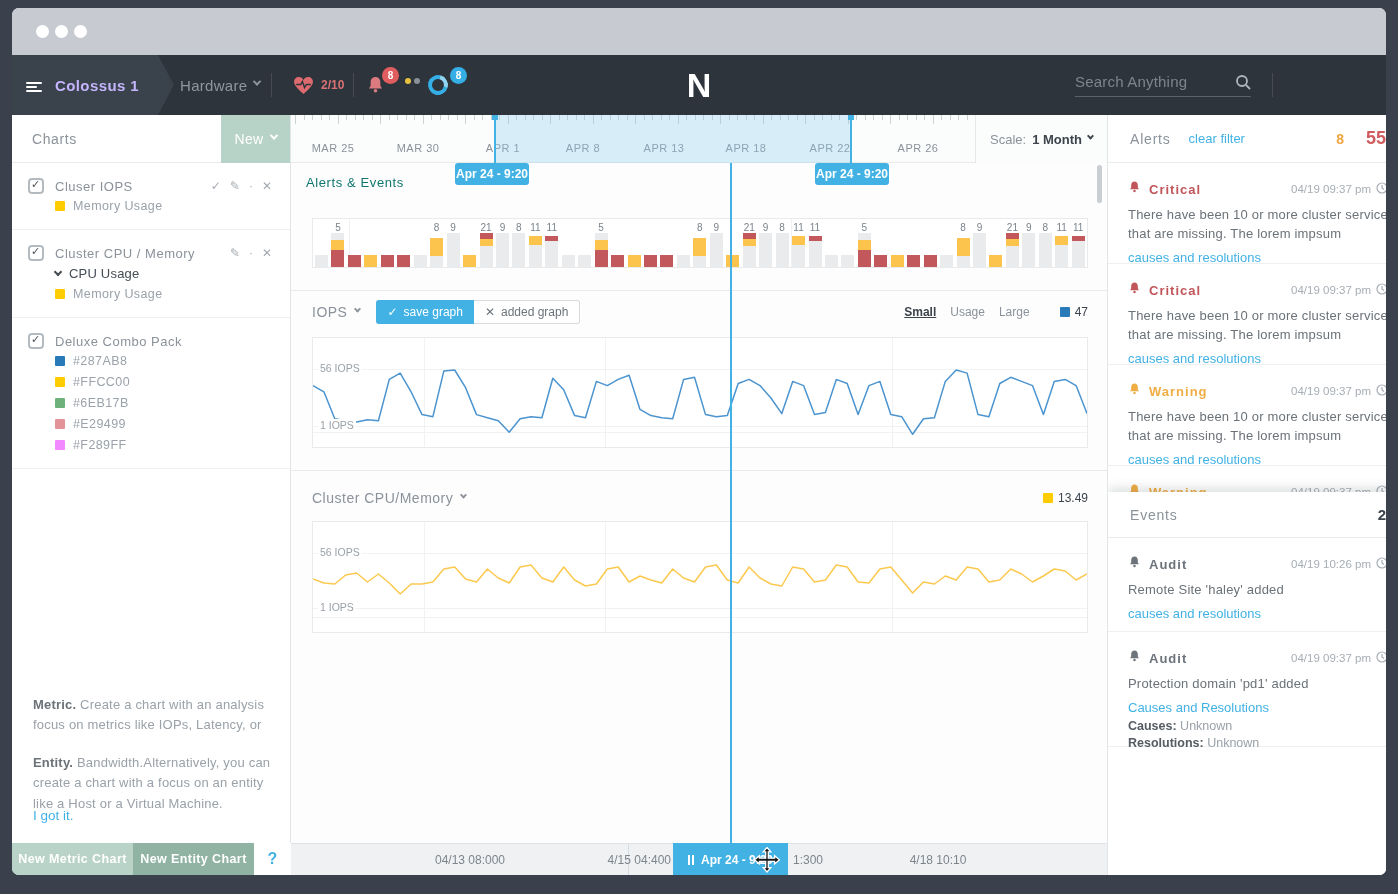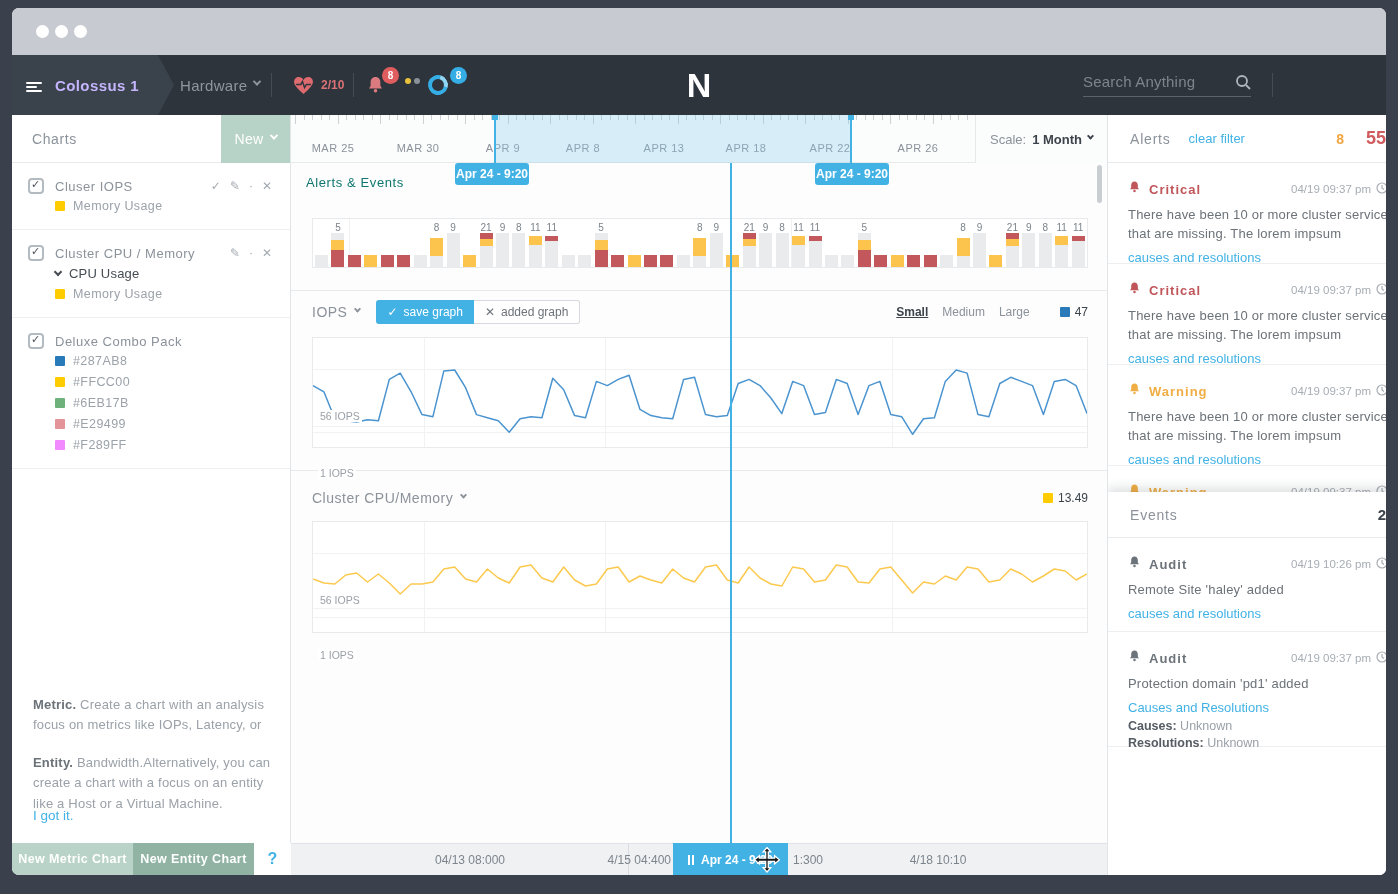--- a/index.html
+++ b/index.html
@@ -31,21 +31,21 @@
            justify-content:center; padding:0 4px; }
   .badge.blue { background:#35aee6; }
   .mini-dot { position:absolute; width:6px; height:6px; border-radius:50%; }
   .spinner { width:20px; height:20px; border-radius:50%; border:4px solid #35aee6;
              border-right-color:#8ed6f3; transform:rotate(-30deg); }
   .logo { position:absolute; left:50%; top:0; transform:translateX(-50%); height:60px;
           display:flex; align-items:center; color:#fff; font-size:34px; font-weight:bold; }
   .search { position:absolute; left:1063px; top:0; height:60px; width:176px; display:flex;
             align-items:center; border-bottom:0; }
   .search-inner { width:100%; border-bottom:1px solid #5a626b; padding-bottom:6px;
-                  display:flex; align-items:center; justify-content:space-between;margin-left:8px; }
+                  display:flex; align-items:center; justify-content:space-between; }
   .search-ph { color:#7d858c; font-size:15px; letter-spacing:.2px; }
   .admin-label { color:#fff; font-size:15px; letter-spacing:.3px; }
 
   
   .sidebar { position:absolute; left:0; top:107px; width:279px; height:728px; background:#fff;
              border-right:1px solid #e2e5e8; }
   .sb-head { position:relative; height:48px; border-bottom:1px solid #e8eaec; display:flex; align-items:center; }
   .sb-title { color:#8b929a; font-size:14px; letter-spacing:.6px; margin-left:20px; }
   .new-btn { position:absolute; right:0; top:0; width:69px; height:48px; background:#b7d2c6;
              color:#fff; font-size:14px; letter-spacing:.4px; display:flex; align-items:center;
@@ -106,21 +106,21 @@
   .btn-remove { background:#fff; color:#6c737a; font-size:12px; height:24px; padding:0 11px;
                 border:1px solid #d6dade; border-left:none; border-radius:0 3px 3px 0;
                 display:flex; align-items:center; gap:6px; cursor:pointer; }
   .sizes { margin-left:auto; display:flex; align-items:center; gap:14px; font-size:12px; color:#8b929a; }
   .sizes .active { color:#3c434b; font-weight:bold; text-decoration:underline; }
   .legend { display:flex; align-items:center; gap:5px; margin-left:16px; }
   .legend .val { color:#3c434b; font-size:12px; }
   .chart-box { position:absolute; left:21px; width:776px; background:#fff; border:1px solid #e8eaec; }
   .chart-box .vgrid { position:absolute; top:0; bottom:0; width:1px; background:#f902; background:#f0f2f4; }
   .chart-box .hgrid { position:absolute; left:0; right:0; height:1px; background:#f0f2f4; }
-  .ylab { position:absolute; left:5px; font-size:10.5px; color:#9aa1a8; background:#fff; padding:0 2px; z-index:2;margin-top:48px; }
+  .ylab { position:absolute; left:5px; font-size:10.5px; color:#9aa1a8; background:#fff; padding:0 2px; z-index:2; }
   .chart-box svg { position:absolute; left:0; top:0; z-index:1; }
   .cursor-line { position:absolute; left:439px; top:0; bottom:0; width:2px; background:#42b2e5; z-index:7; }
   .main-thumb { position:absolute; right:5px; top:50px; width:5px; height:38px; border-radius:3px;
                 background:#c9ced3; z-index:8; }
 
   
   .rpanel { position:absolute; left:1095px; top:107px; width:301px; height:760px; background:#fff;
             border-left:1px solid #e2e5e8; overflow:hidden; }
   .rp-head { height:48px; border-bottom:1px solid #e8eaec; display:flex; align-items:center; padding:0 22px; }
   .rp-title { color:#8b929a; font-size:14px; letter-spacing:.8px; }
@@ -394,21 +394,21 @@
           <div class="tick" style="left: 769px; height: 9px;"></div>
           <div class="tick" style="left: 777.5px; height: 5px;"></div>
           <div class="tick" style="left: 786px; height: 5px;"></div>
           <div class="tick" style="left: 794.5px; height: 5px;"></div>
           <div class="tick" style="left: 803px; height: 5px;"></div>
           <div class="tick" style="left: 811.5px; height: 9px;"></div>
         </div>
       <div id="date-row">
           <div class="date-label" style="left: 42px;">MAR 25</div>
           <div class="date-label" style="left: 127px;">MAR 30</div>
-          <div class="date-label" style="left: 212px;">APR 9</div>
+          <div class="date-label" style="left: 212px;">APR 1</div>
           <div class="date-label" style="left: 292px;">APR 8</div>
           <div class="date-label" style="left: 373px;">APR 13</div>
           <div class="date-label" style="left: 455px;">APR 18</div>
           <div class="date-label" style="left: 539px;">APR 22</div>
           <div class="date-label" style="left: 627px;">APR 26</div>
         </div>
       <div class="sel-overlay" style="left:204px; width:356px;"></div>
       <div class="scale-box">
         <span class="scale-lab">Scale:</span>
         <span class="scale-val">1 Month</span>
@@ -626,21 +626,21 @@
             <span>✓</span>
             <span>save graph</span>
           </div>
           <div class="btn-remove">
             <span>✕</span>
             <span>added graph</span>
           </div>
         </div>
         <div class="sizes">
           <span class="active">Small</span>
-          <span>Medium</span>
+          <span>Usage</span>
           <span>Large</span>
           <span class="legend">
             <span class="swatch" style="background:#287AB8; margin-right:0;"></span>
             <span class="val">47</span>
           </span>
         </div>
       </div>
 
       <div class="chart-box" id="iops-box" style="top:174px; height:111px;">
         <div class="vgrid" style="left:111px;"></div>

